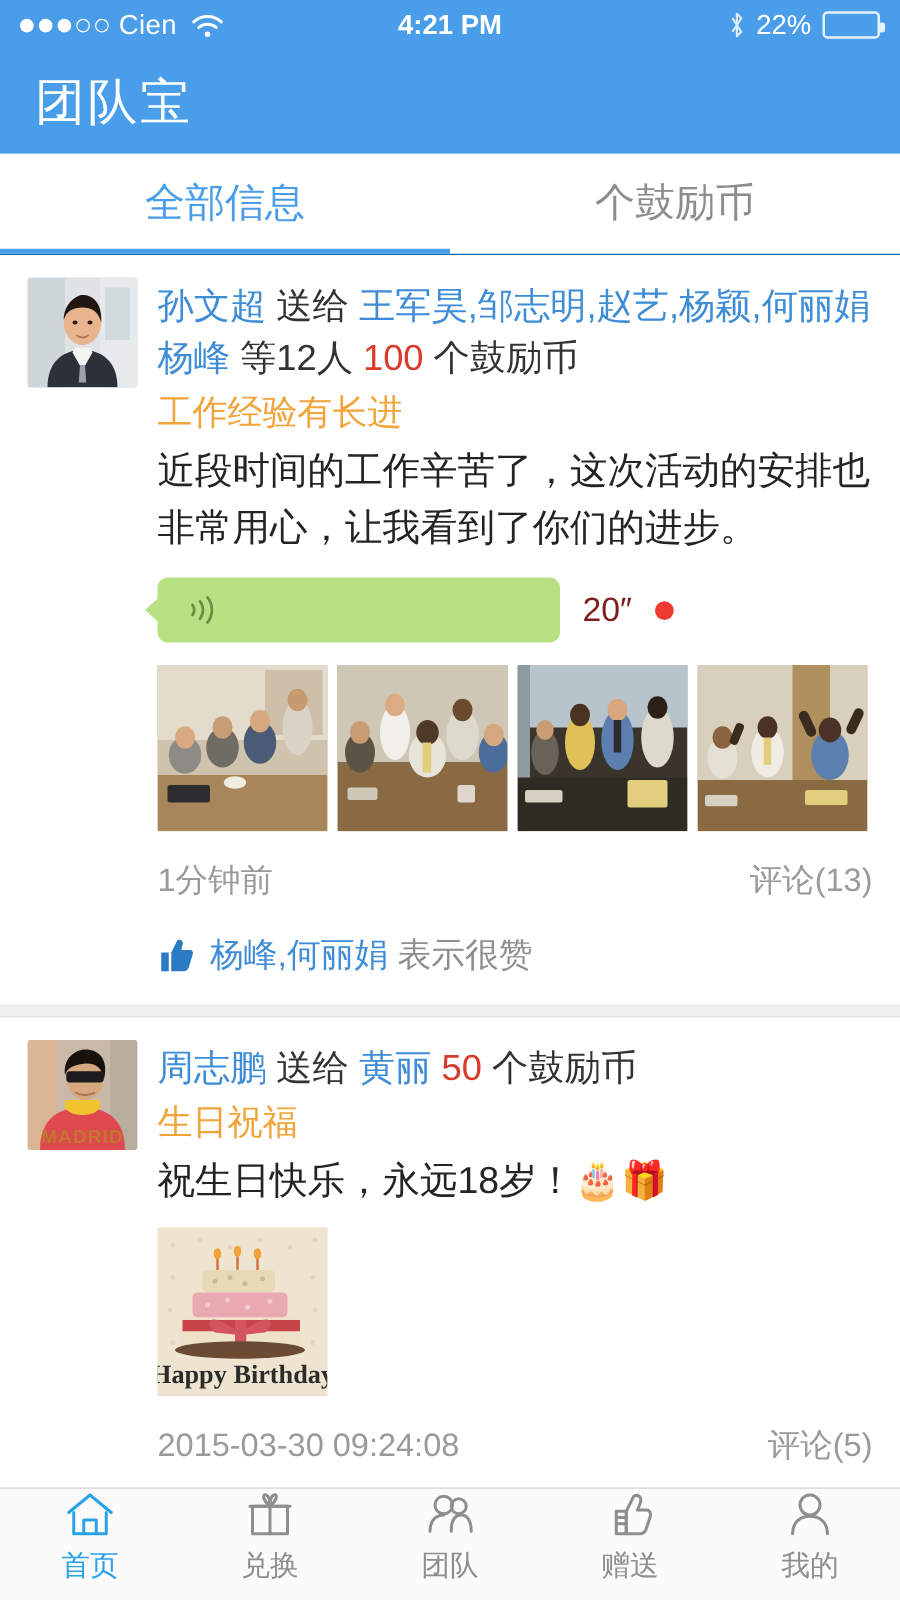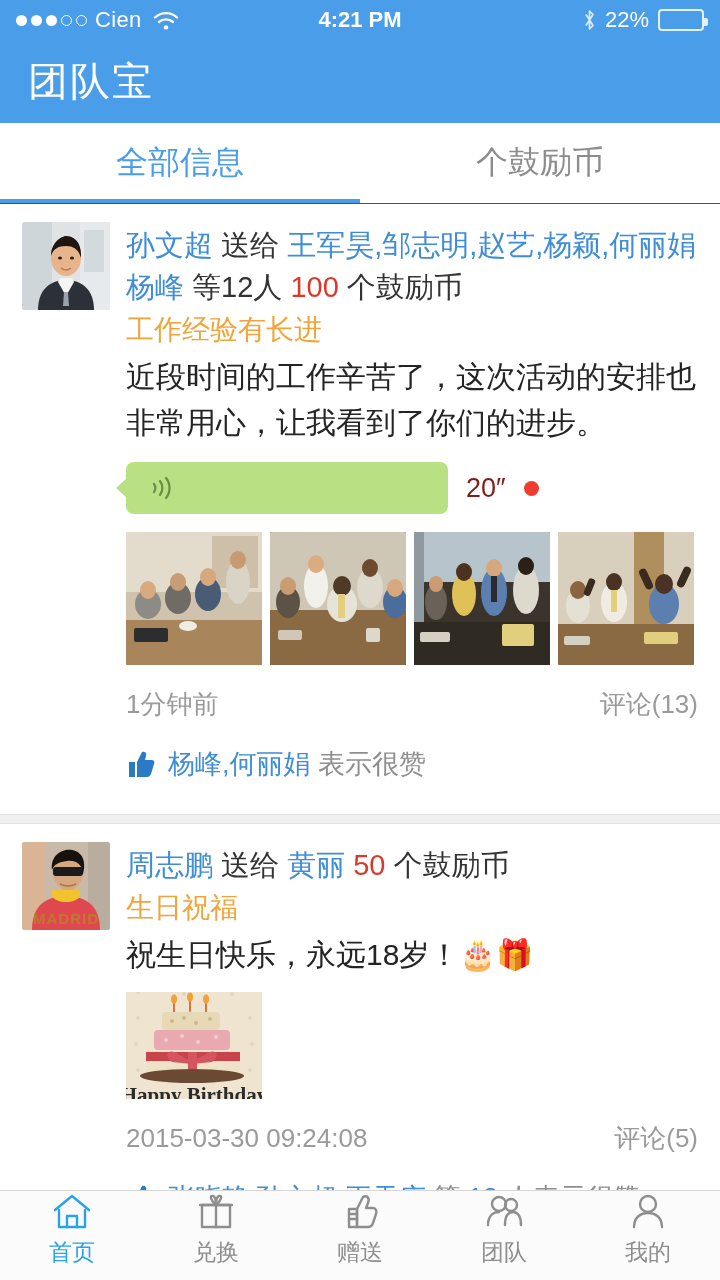--- a/index.html
+++ b/index.html
@@ -105,34 +105,34 @@
 
   
   .photos { display: flex; gap: 8px; margin-top: 18px; }
   .photo {
     width: 136px; height: 133px; overflow: hidden; background: #c9bca8;
     border-radius: 1px;
   }
   .photo svg { display: block; width: 100%; height: 100%; }
 
   .single-photo {
-    width: 136px; height: 107px; margin-top: 14px; overflow: hidden;
+    width: 136px; height: 135px; margin-top: 14px; overflow: hidden;
     border-radius: 1px; background: #eee3cc; text-align: right;
   }
   .single-photo svg { display: block; width: 100%; height: 100%; }
 
   
   .meta {
     display: flex; justify-content: space-between; align-items: center;
     margin-top: 22px; font-size: 26px; color: #9a9a9a;
   }
   .comments { color: #9a9a9a; }
 
   .likes-row {
-    margin-top: 8px; padding: 16px 0 32px 0;
+    margin-top: 8px; padding: 16px 0 22px 0;
     display: flex; align-items: center; gap: 12px;
     font-size: 27px; line-height: 36px;
   }
   .thumb-icon { width: 30px; height: 30px; flex: 0 0 30px; }
   .likes-text { color: #8f8f8f; }
   .likes-text .liker { color: #3f8dd6; }
 
   
   .tabbar {
     position: absolute; left: 0; right: 0; bottom: 0; height: 90px;
@@ -466,41 +466,41 @@
               <path d="M21 14 C26 10 28 4 24 5 C21 6 21 11 21 14 Z"></path>
             </g>
           </svg>
       </span>
       <span class="nav-label">兑换</span>
     </div>
     <div class="navitem">
       <span class="nav-icon">
         <svg viewBox="0 0 42 42">
             <g fill="none" stroke="#8e8e8e" stroke-width="2.4" stroke-linejoin="round" stroke-linecap="round">
+          <circle cx="16" cy="13" r="7"></circle>
+              <circle cx="28" cy="14" r="6"></circle>
+          <path d="M5 34 C5 24 11 21 16 21"></path>
+              <path d="M22 34 C22 24 26 21 30 21 C35 21 38 26 38 34"></path>
+            </g>
+          </svg>
+      </span>
+      <span class="nav-label">团队</span>
+    </div>
+    <div class="navitem">
+      <span class="nav-icon">
+        <svg viewBox="0 0 42 42">
+            <g fill="none" stroke="#8e8e8e" stroke-width="2.4" stroke-linejoin="round" stroke-linecap="round">
           <path d="M10 18 H18 V36 H10 Z"></path>
               <path d="M18 18 L24 6 C28 4 31 7 29 12 L27 17 H34 C37 17 38 20 37 23 L34 32 C33 35 31 36 29 36 H18 Z"></path>
           <path d="M10 23 H18"></path>
               <path d="M10 28 H18"></path>
             </g>
           </svg>
       </span>
       <span class="nav-label">赠送</span>
-    </div>
-    <div class="navitem">
-      <span class="nav-icon">
-        <svg viewBox="0 0 42 42">
-            <g fill="none" stroke="#8e8e8e" stroke-width="2.4" stroke-linejoin="round" stroke-linecap="round">
-          <circle cx="16" cy="13" r="7"></circle>
-              <circle cx="28" cy="14" r="6"></circle>
-          <path d="M5 34 C5 24 11 21 16 21"></path>
-              <path d="M22 34 C22 24 26 21 30 21 C35 21 38 26 38 34"></path>
-            </g>
-          </svg>
-      </span>
-      <span class="nav-label">团队</span>
     </div>
     <div class="navitem">
       <span class="nav-icon">
         <svg viewBox="0 0 42 42">
             <g fill="none" stroke="#8e8e8e" stroke-width="2.4" stroke-linejoin="round" stroke-linecap="round">
           <circle cx="21" cy="13" r="8"></circle>
               <path d="M7 36 C7 26 14 22 21 22 C28 22 35 26 35 36"></path>
             </g>
           </svg>
       </span>

